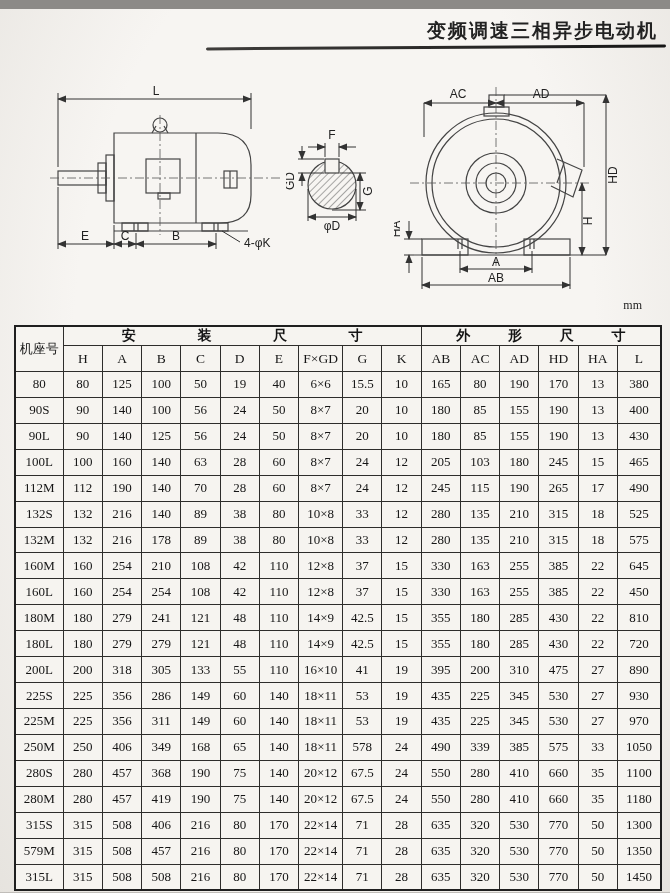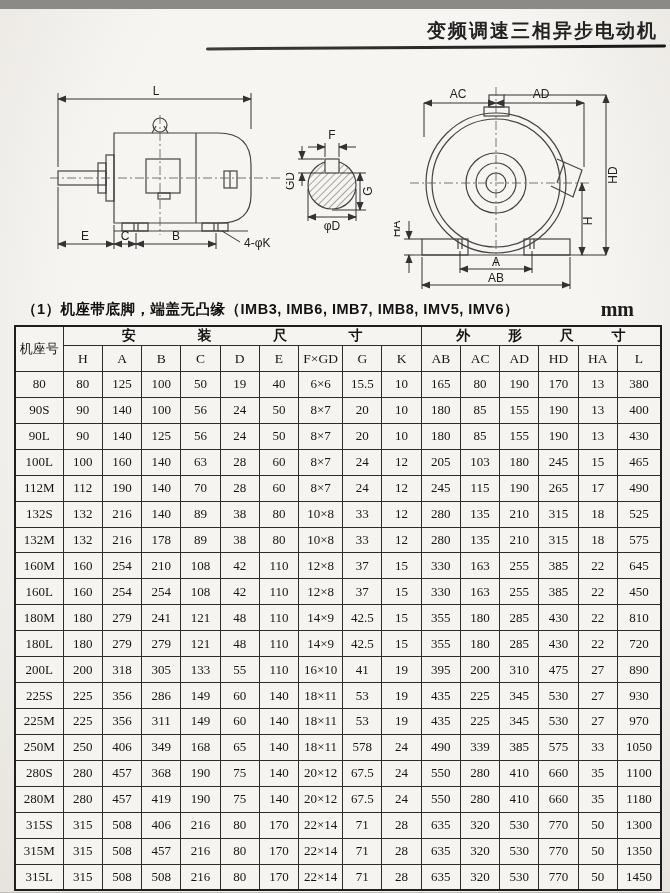--- a/index.html
+++ b/index.html
@@ -26,22 +26,22 @@
   .diagram svg { display:block; width:100%; height:100%; }
   .d-side  { left:48px;  top:74px;  width:252px; height:172px; }
   .d-shaft { left:286px; top:114px; width:97px;  height:110px; }
   .d-front { left:394px; top:70px;  width:242px; height:214px; }
   svg text { font-family:"Liberation Sans", sans-serif; font-size:12px; fill:#222; }
   .caption {
     position:absolute; top:291px; left:22px;
     font-size:14.5px; font-weight:bold; color:#111; letter-spacing:0.5px;
   }
   .unit {
-    position:absolute; top:289px; right:36px;
-    font-family:"Liberation Serif", serif; font-size:20px; font-weight:bold;
+    position:absolute; top:289px; right:28px;
+    font-family:"Liberation Serif", serif; font-size:12px; font-weight:normal;
   }
   table.dims {
     position:absolute; top:316px; left:14px; width:648px; height:566px;
     border-collapse:collapse; table-layout:fixed;
     background:#f6f4f0;
     font-family:"Liberation Serif", serif; font-size:13px; color:#151515;
     border:2px solid #1f1f1f;
   }
   table.dims th, table.dims td {
     border:1px solid #2e2d2b; text-align:center; vertical-align:middle;
@@ -213,21 +213,20 @@
       <text x="64" y="19" text-anchor="middle">AC</text>
       <text x="147" y="19" text-anchor="middle">AD</text>
       <text x="223" y="96" text-anchor="middle" transform="rotate(-90 223 96)">HD</text>
       <text x="198" y="142" text-anchor="middle" transform="rotate(-90 198 142)">H</text>
       <text x="6" y="150" text-anchor="middle" transform="rotate(-90 6 150)">HA</text>
       <text x="102" y="187" text-anchor="middle">A</text>
       <text x="102" y="203" text-anchor="middle">AB</text>
     </svg>
   </div>
 
-  <div class="caption">（1）机座带底脚，端盖无凸缘（IMB3, IMB6, IMB7, IMB8, IMV5, IMV6）</div>
   <div class="unit">mm</div>
 
   <table class="dims">
     <colgroup>
       <col style="width:7.3%">
       <col style="width:5.95%">
         <col style="width:5.95%">
         <col style="width:5.95%">
         <col style="width:5.95%">
       <col style="width:5.95%">
@@ -585,21 +584,21 @@
           <td>71</td>
           <td>28</td>
           <td>635</td>
           <td>320</td>
           <td>530</td>
           <td>770</td>
           <td>50</td>
           <td>1300</td>
         </tr>
         <tr>
-          <td class="model">315M</td>
+          <td class="model">579M</td>
           <td>315</td>
           <td>508</td>
           <td>457</td>
           <td>216</td>
           <td>80</td>
           <td>170</td>
           <td>22×14</td>
           <td>71</td>
           <td>28</td>
           <td>635</td>

